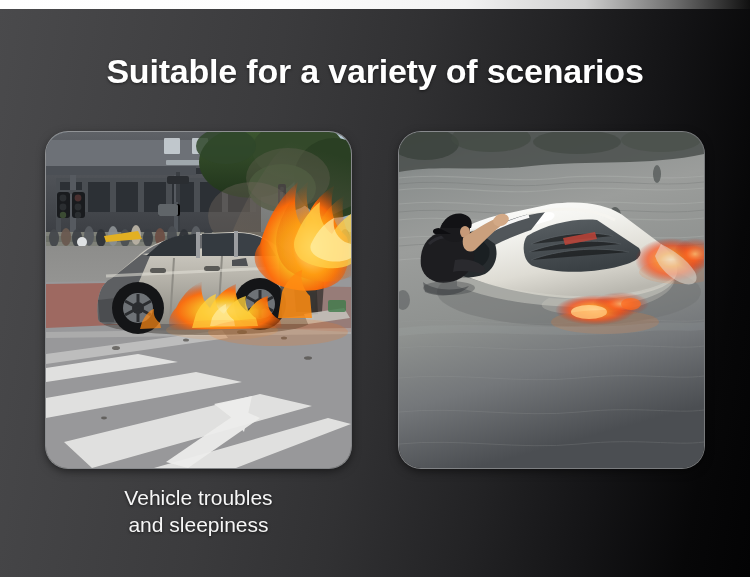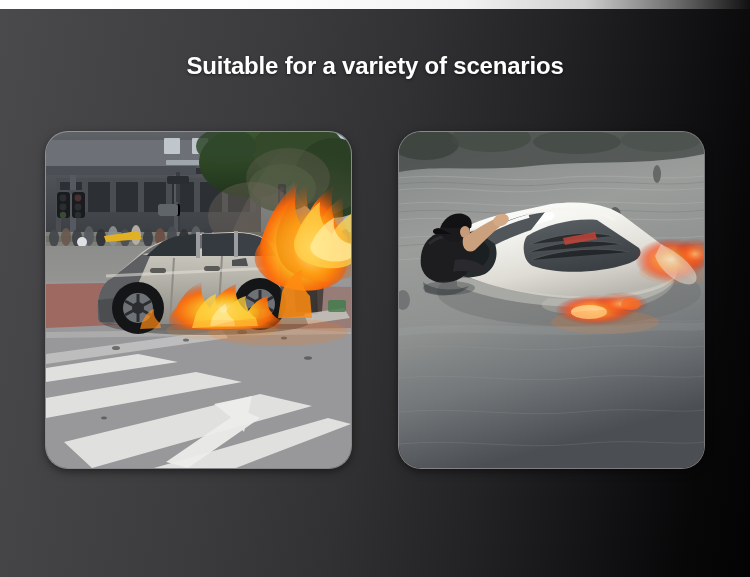--- a/index.html
+++ b/index.html
@@ -41,21 +41,21 @@
     z-index: 30;
   }
 
   #title {
     position: absolute;
     top: 52px;
     left: 0;
     width: 750px;
     text-align: center;
     color: #ffffff;
-    font-size: 24px;
+    font-size: 34px;
     font-weight: bold;
     letter-spacing: -0.2px;
     text-shadow: 0 1px 3px rgba(0,0,0,0.55);
     z-index: 20;
   }
 
   #cards {
     position: absolute;
     top: 132px;
     left: 46px;
@@ -516,15 +516,19 @@
                  C272 148 260 136 256 124 Z" fill="#e8e6de" opacity="0.5"></path>
 
         <path d="M0 196 C80 188 160 200 240 192 C268 189 290 192 305 190 L305 198
                  C288 200 266 197 240 200 C160 208 80 196 0 204 Z" fill="#b9bcba" opacity="0.12"></path>
       </svg>
     </div>
 
   </div>
 
   <div id="captions">
+    <div class="caption">
+      <span>Vehicle troubles</span>
+      <span class="l2">and sleepiness</span>
+    </div>
   </div>
 
 </div>
 
 </body></html>

